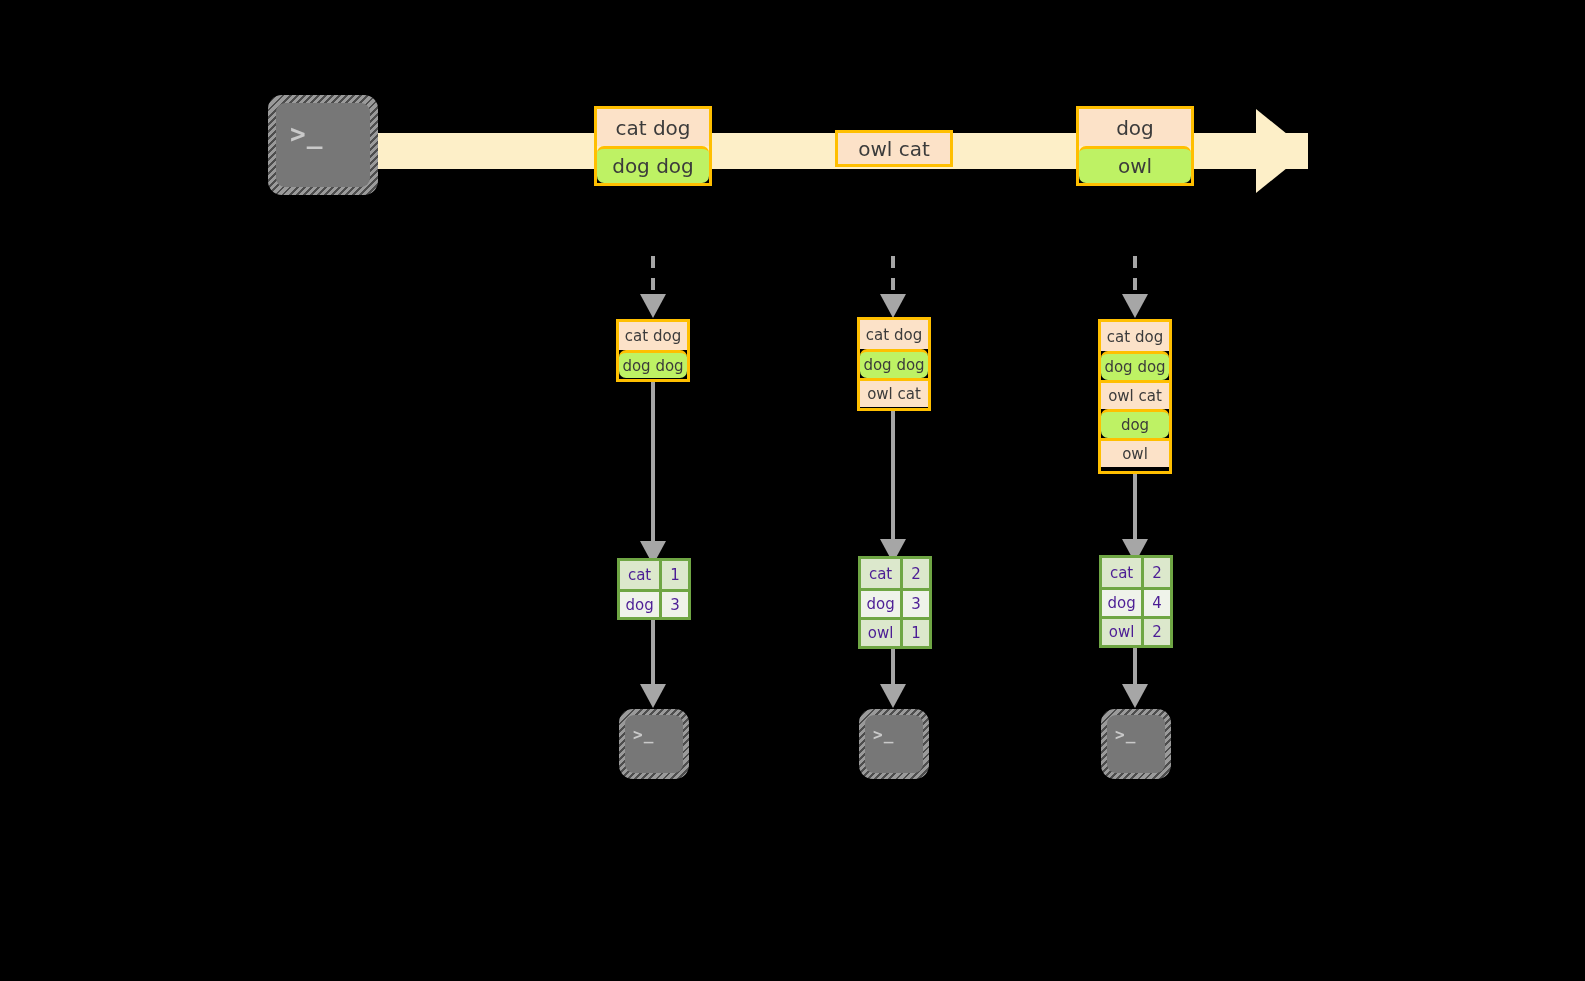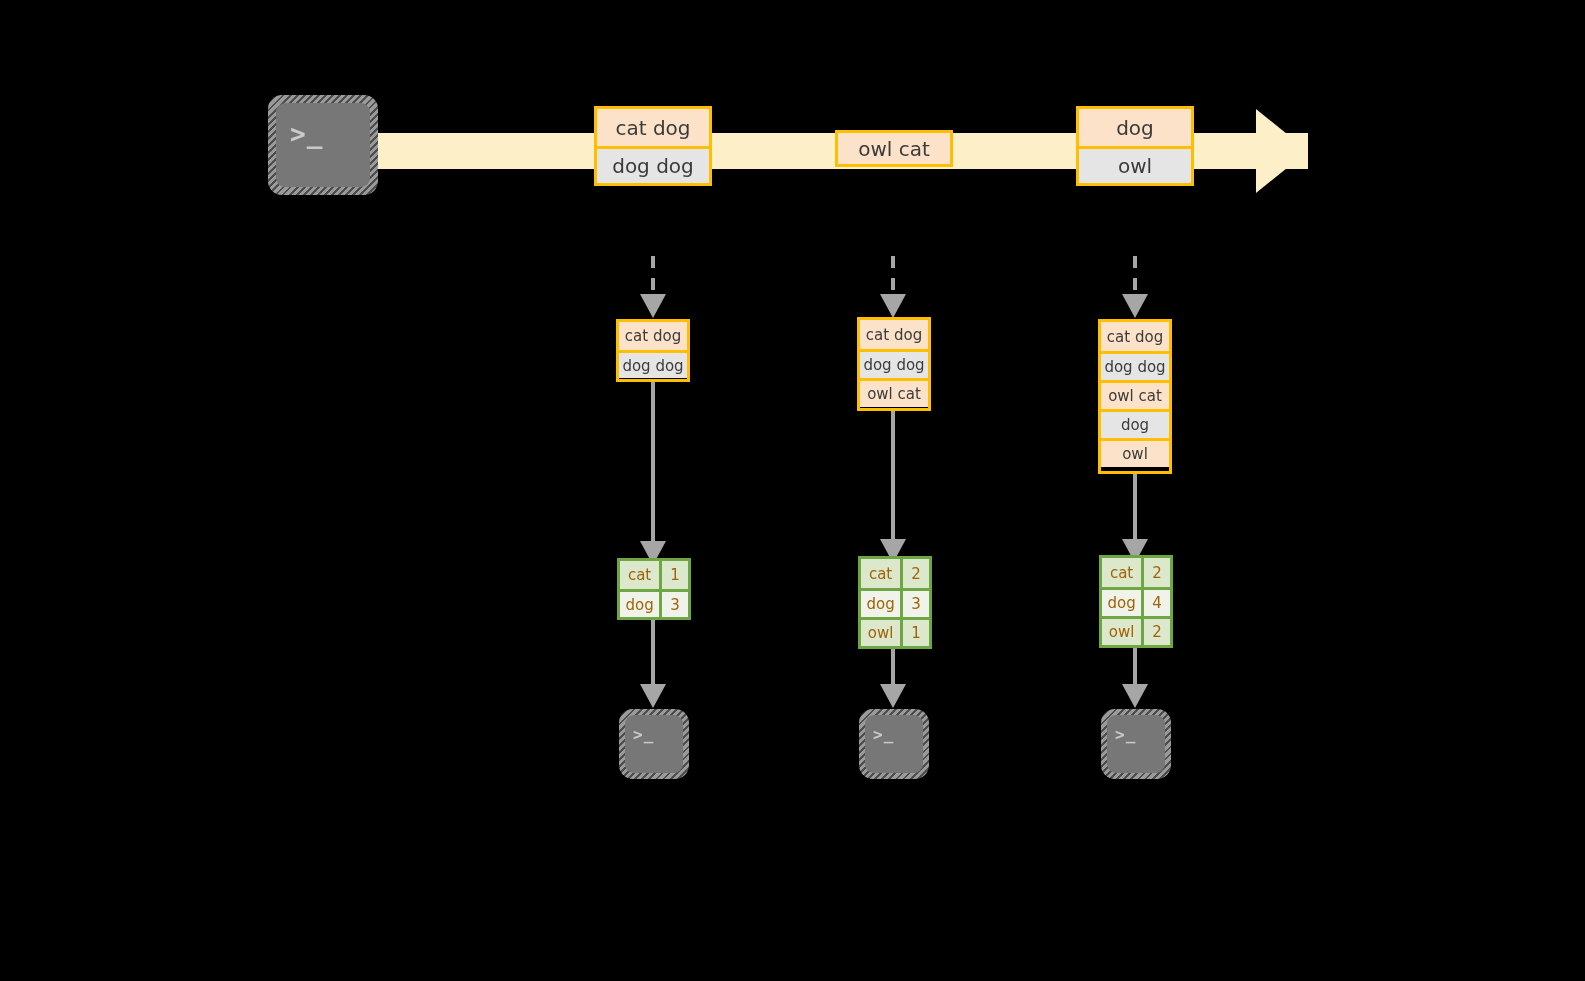--- a/index.html
+++ b/index.html
@@ -33,35 +33,35 @@
     border:3px solid #FFBF00;
     display:flex;flex-direction:column;
   }
   .orow{
     box-sizing:border-box;
     display:flex;align-items:center;justify-content:center;
     color:#3b3b3b;
     white-space:nowrap;
   }
   .orow.dark{background:#FCE2C8;}
-  .orow.light{background:#e5e5e5;}
+  .orow.light{background:#bef264;border-radius:7px;}
   .orow + .orow{border-top:3px solid #FFBF00;}
 
   
   .gbox{
     position:absolute;box-sizing:border-box;
     border:3px solid #6FA644;
     display:flex;flex-direction:column;
   }
   .grow{display:flex;box-sizing:border-box;}
   .grow + .grow{border-top:3px solid #6FA644;}
   .gcell{
     box-sizing:border-box;
     display:flex;align-items:center;justify-content:center;
-    color:#a16207;white-space:nowrap;
+    color:#4c1d95;white-space:nowrap;
   }
   .gcell.key{border-right:3px solid #6FA644;}
   .grow.dark .gcell{background:#DCE8CC;}
   .grow.light .gcell{background:#EFF3EA;}
 
   
   .vline{position:absolute;background:#A6A6A6;width:4px;}
   .vdash{position:absolute;width:4px;
     background:repeating-linear-gradient(to bottom,
       #A6A6A6 0 12px, transparent 12px 22px);}

